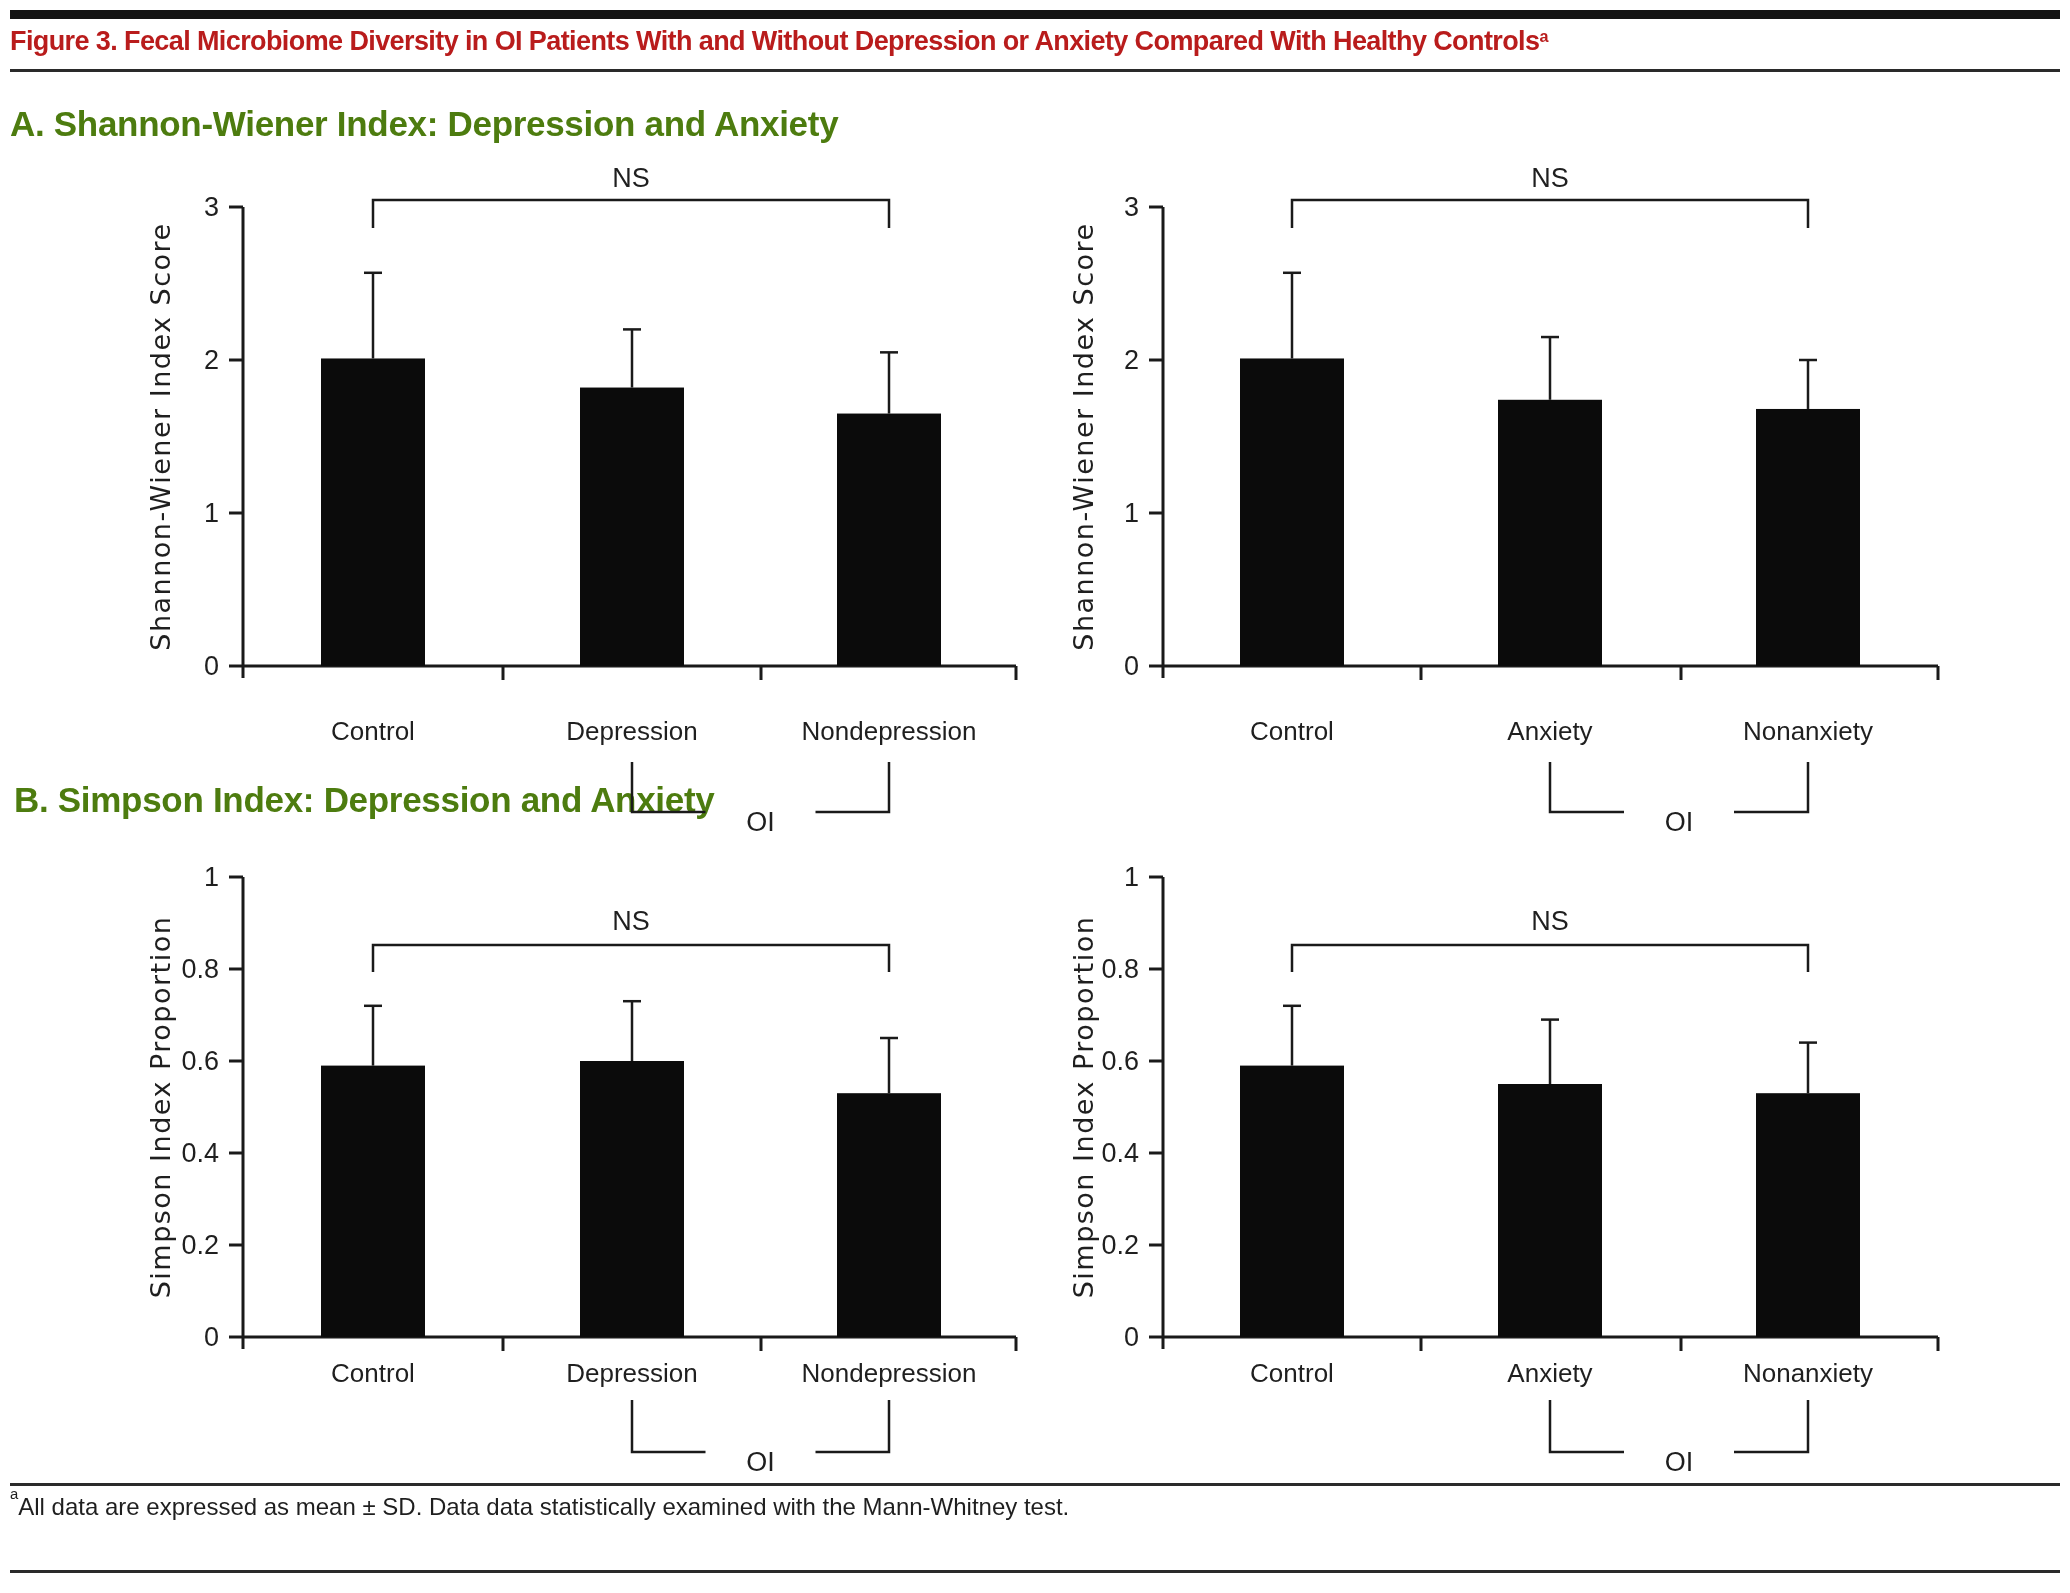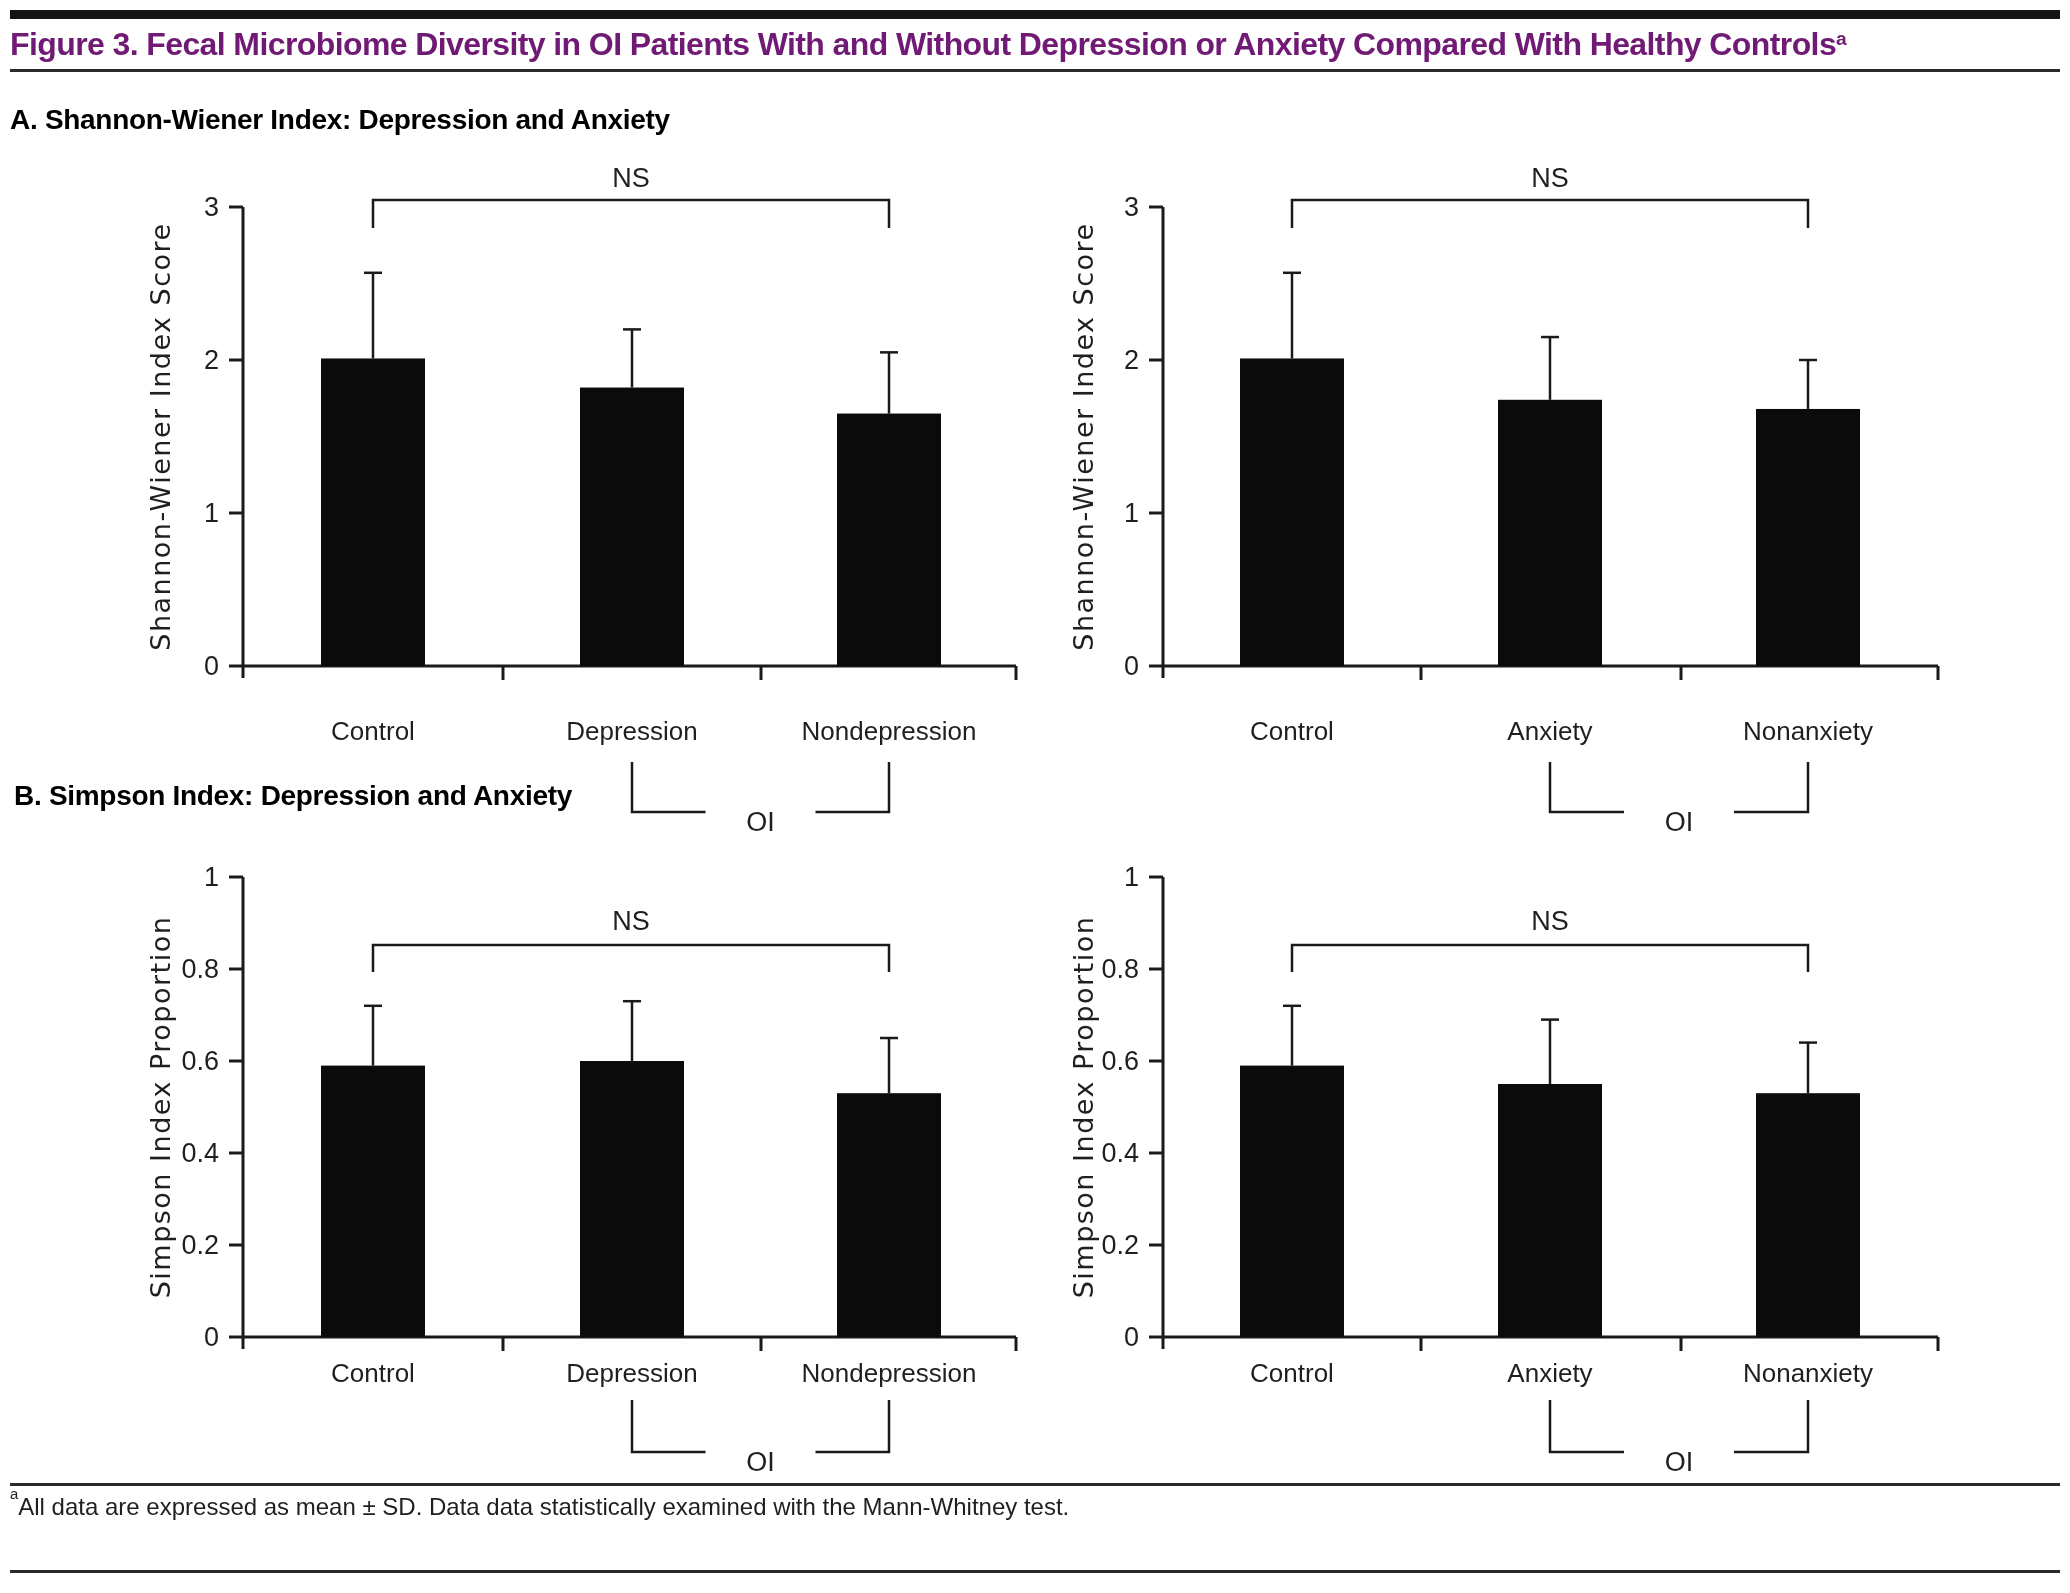--- a/index.html
+++ b/index.html
@@ -10,33 +10,33 @@
     background:#ffffff;
     color:#1a1a1a;
     font-family:"Liberation Sans", sans-serif;
     overflow:hidden;
   }
   .topbar{
     position:absolute;left:10px;top:10px;width:2050px;height:9px;background:#141414;
   }
   .figure-title{
     position:absolute;left:10px;top:26px;width:2050px;
-    font-size:32px;font-weight:700;letter-spacing:-0.6px;white-space:nowrap;
-    color:#701a75;
+    font-size:27px;font-weight:700;letter-spacing:-0.6px;white-space:nowrap;
+    color:#b91c1c;
   }
   .figure-title sup{
     font-size:0.6em;position:relative;top:-0.5em;vertical-align:baseline;
   }
   .rule{position:absolute;left:10px;width:2050px;background:#2a2a2a;}
   .rule-title{top:69px;height:3px;}
   .rule-foot-top{top:1483px;height:3px;}
   .rule-foot-bottom{top:1570px;height:3px;}
   .heading{
-    position:absolute;font-size:28px;font-weight:700;letter-spacing:-0.3px;
-    color:#000000;white-space:nowrap;
+    position:absolute;font-size:35px;font-weight:700;letter-spacing:-0.3px;
+    color:#4d7c0f;white-space:nowrap;
   }
   .heading-a{left:10px;top:104px;}
   .heading-b{left:14px;top:780px;}
   .footnote{
     position:absolute;left:10px;font-size:24px;color:#1f1f1f;white-space:nowrap;
   }
   .footnote sup{font-size:0.62em;position:relative;top:-0.45em;}
   .fn1{top:1493px;}
   .fn2{top:1527px;}
   .chart-svg{position:absolute;}

